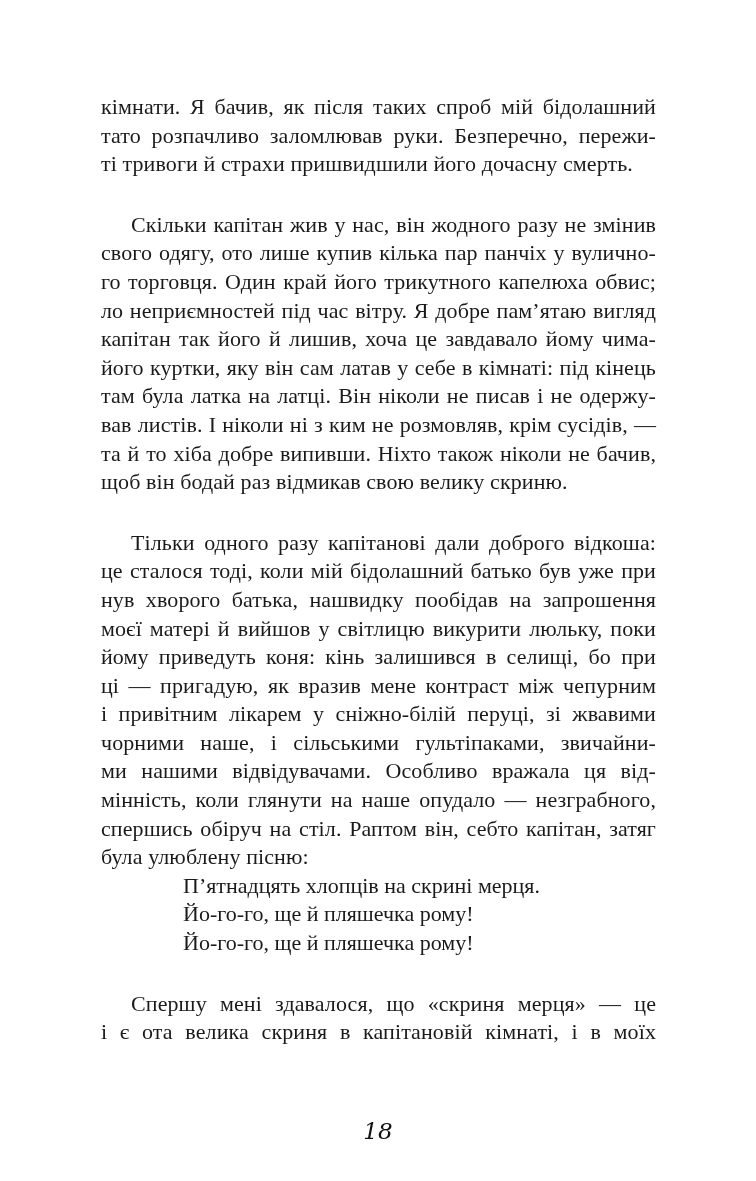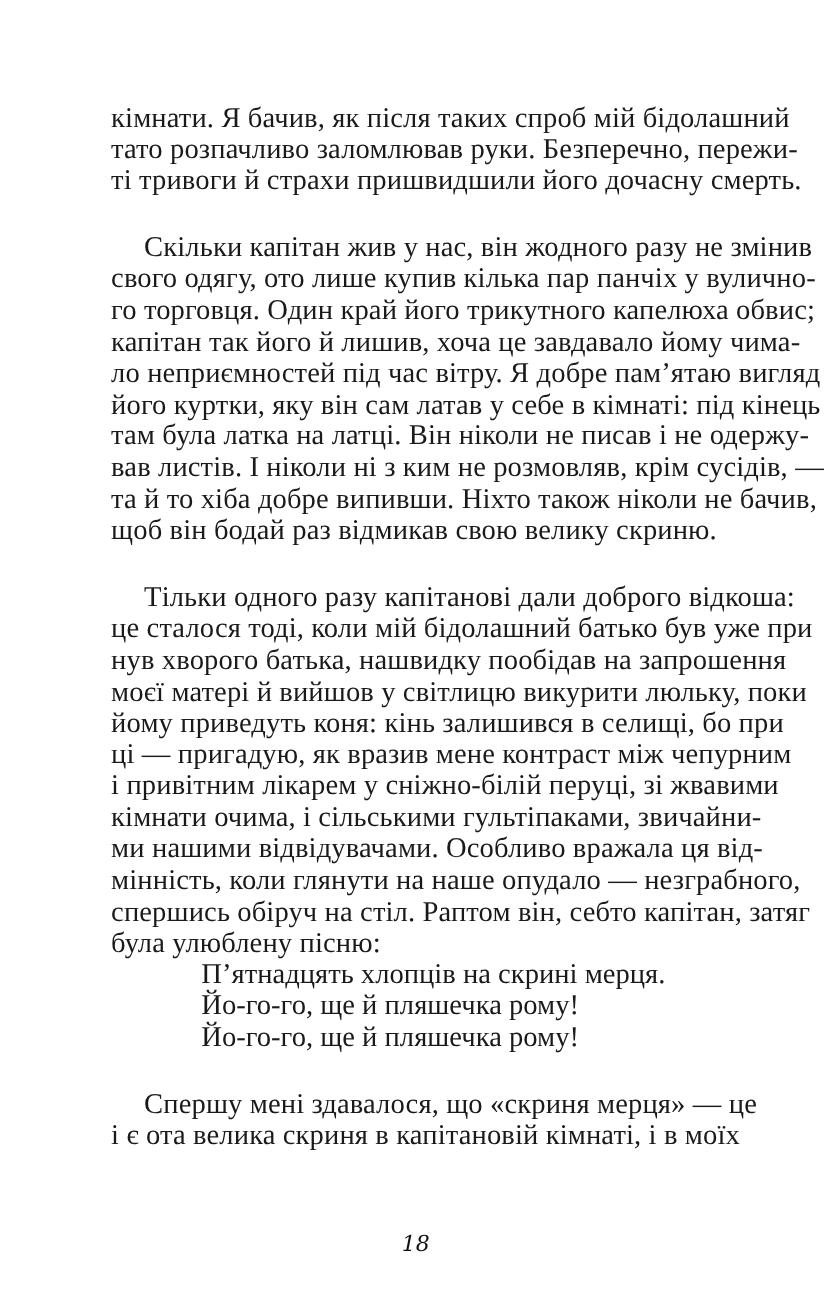--- a/index.html
+++ b/index.html
@@ -13,21 +13,21 @@
       position: relative;
       overflow: hidden;
       color: #1a1a1a;
     }
     .page {
       position: absolute;
       left: 101px;
       top: 93px;
       width: 555px;
       font-family: "Liberation Serif", "DejaVu Serif", serif;
-      font-size: 26px;
+      font-size: 22px;
       line-height: 28.6px;
     }
     .line {
       display: block;
       white-space: nowrap;
       text-align: justify;
       text-align-last: justify;
       height: 28.6px;
       letter-spacing: 0.1px;
     }
@@ -45,57 +45,57 @@
       height: 28.6px;
     }
     .page-number {
       position: absolute;
       left: 0;
       width: 756px;
       top: 1118px;
       text-align: center;
       font-family: "DejaVu Serif", serif;
       font-style: italic;
-      font-size: 20px;
+      font-size: 23px;
       color: #111;
     }
   </style>
 </head>
 <body>
 
 <div class="page">
 
   <div>
     <span class="line">кімнати. Я бачив, як після таких спроб мій бідолашний</span>
     <span class="line">тато розпачливо заломлював руки. Безперечно, пережи-</span>
     <span class="line last">ті тривоги й страхи пришвидшили його дочасну смерть.</span>
   </div>
 
   <div>
     <span class="line indent">Скільки капітан жив у нас, він жодного разу не змінив</span>
     <span class="line">свого одягу, ото лише купив кілька пар панчіх у вулично-</span>
     <span class="line">го торговця. Один край його трикутного капелюха обвис;</span>
+    <span class="line">ло неприємностей під час вітру. Я добре пам’ятаю вигляд</span>
     <span class="line">капітан так його й лишив, хоча це завдавало йому чима-</span>
-    <span class="line">ло неприємностей під час вітру. Я добре пам’ятаю вигляд</span>
     <span class="line">його куртки, яку він сам латав у себе в кімнаті: під кінець</span>
     <span class="line">там була латка на латці. Він ніколи не писав і не одержу-</span>
     <span class="line">вав листів. І ніколи ні з ким не розмовляв, крім сусідів, —</span>
     <span class="line">та й то хіба добре випивши. Ніхто також ніколи не бачив,</span>
     <span class="line last">щоб він бодай раз відмикав свою велику скриню.</span>
   </div>
 
   <div>
     <span class="line indent">Тільки одного разу капітанові дали доброго відкоша:</span>
     <span class="line">це сталося тоді, коли мій бідолашний батько був уже при</span>
     <span class="line">нув хворого батька, нашвидку пообідав на запрошення</span>
     <span class="line">моєї матері й вийшов у світлицю викурити люльку, поки</span>
     <span class="line">йому приведуть коня: кінь залишився в селищі, бо при</span>
     <span class="line">ці — пригадую, як вразив мене контраст між чепурним</span>
     <span class="line">і привітним лікарем у сніжно-білій перуці, зі жвавими</span>
-    <span class="line">кімнати очима, і сільськими гультіпаками, звичайни-</span>
+    <span class="line">чорними наше, і сільськими гультіпаками, звичайни-</span>
     <span class="line">ми нашими відвідувачами. Особливо вражала ця від-</span>
     <span class="line">мінність, коли глянути на наше опудало — незграбного,</span>
     <span class="line">спершись обіруч на стіл. Раптом він, себто капітан, затяг</span>
     <span class="line last">була улюблену пісню:</span>
   </div>
 
   <div>
     <span class="verse">П’ятнадцять хлопців на скрині мерця.</span>
     <span class="verse">Йо-го-го, ще й пляшечка рому!</span>
     <span class="verse">Йо-го-го, ще й пляшечка рому!</span>

